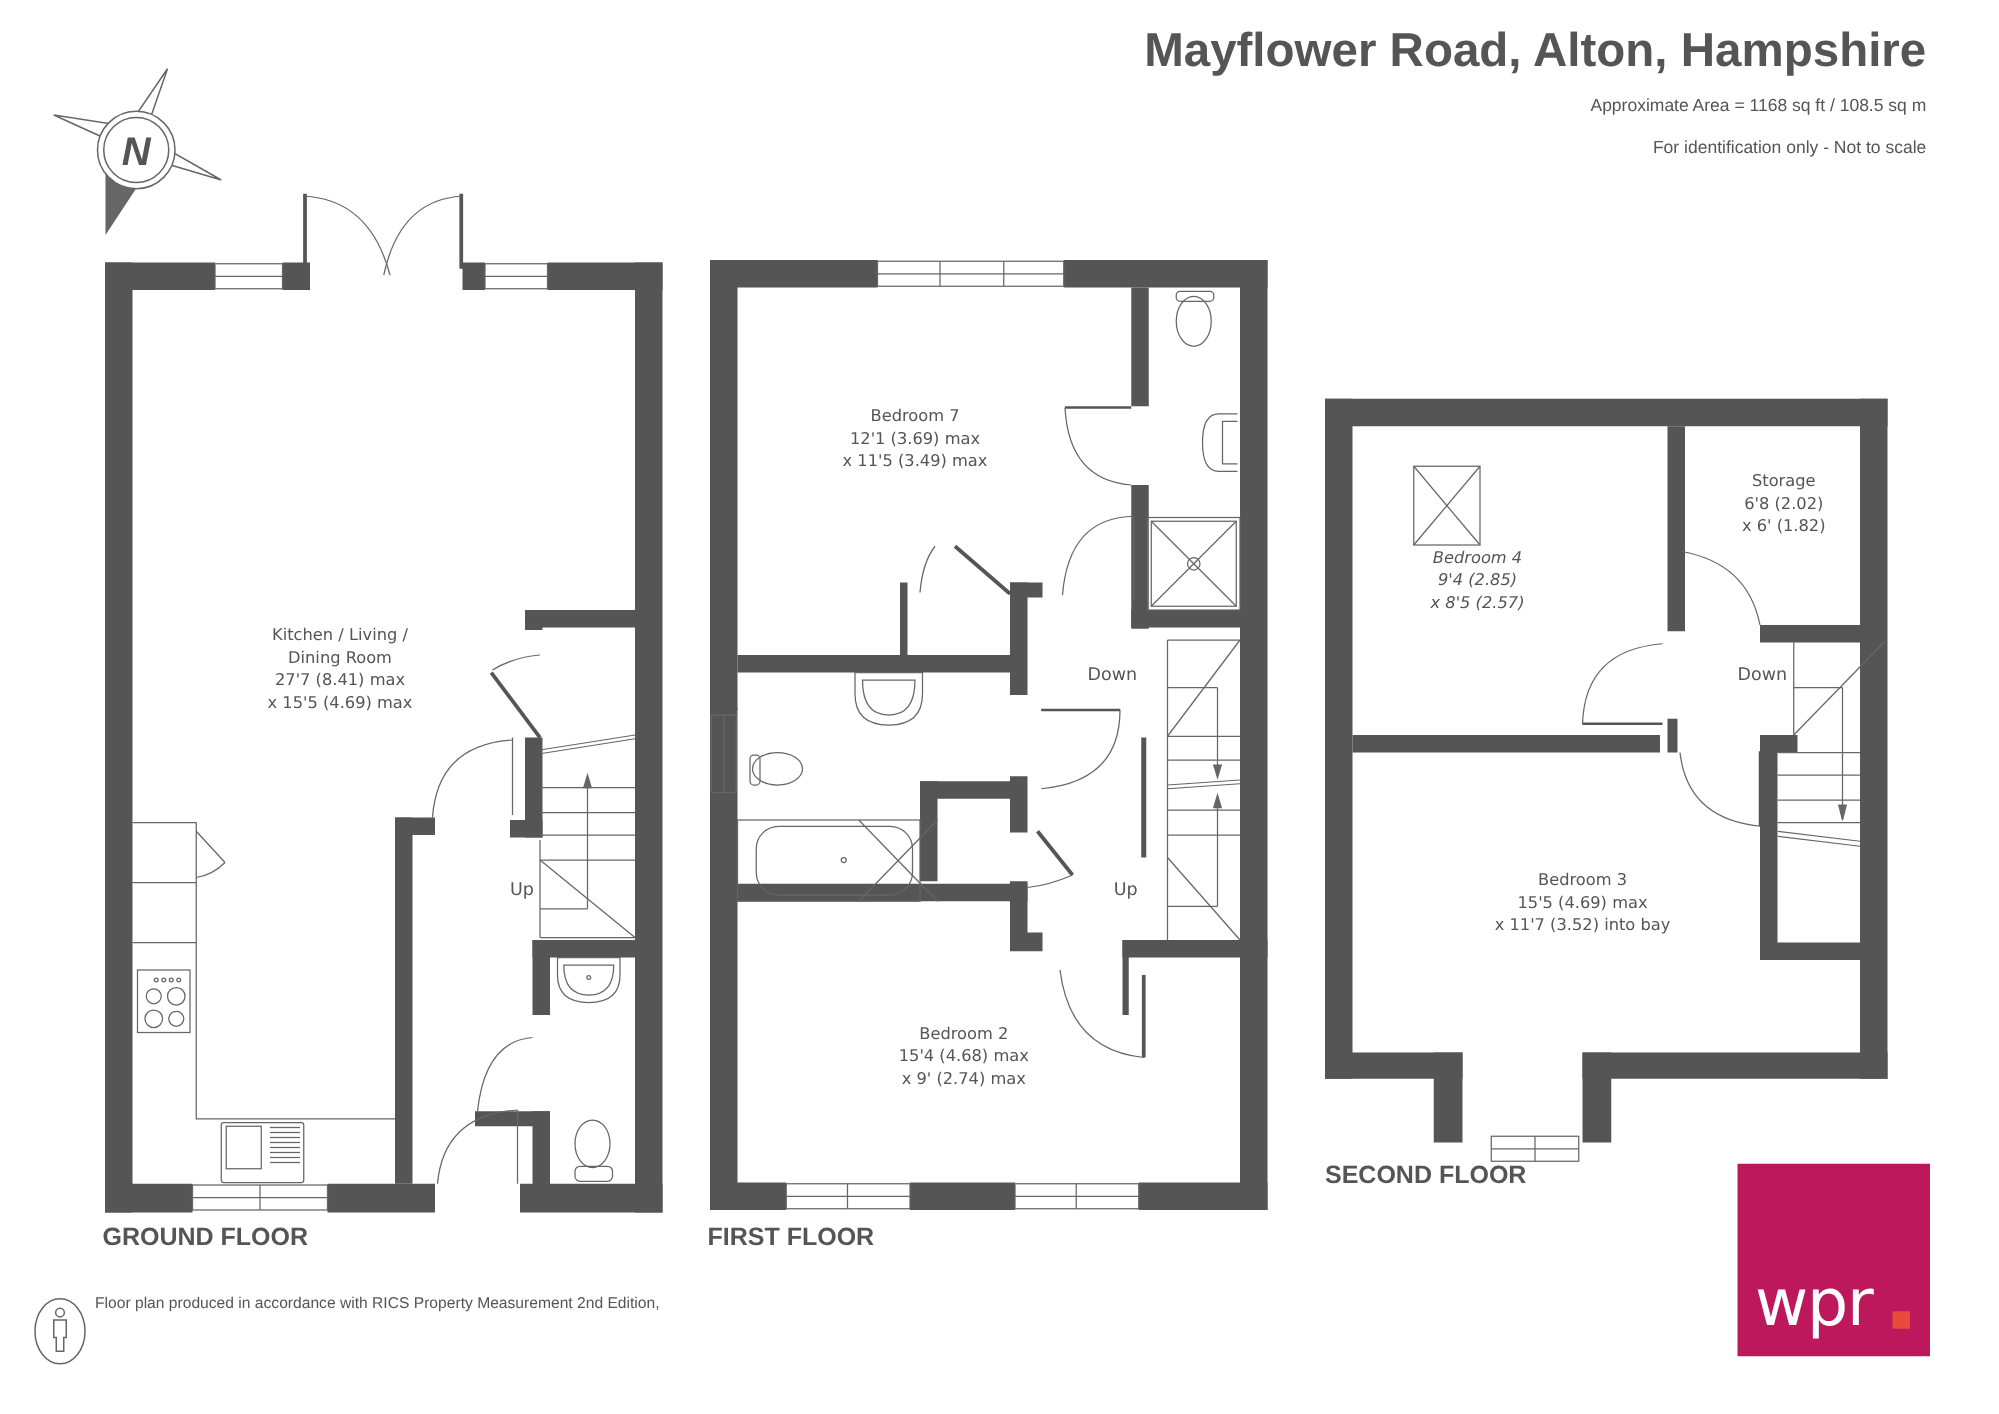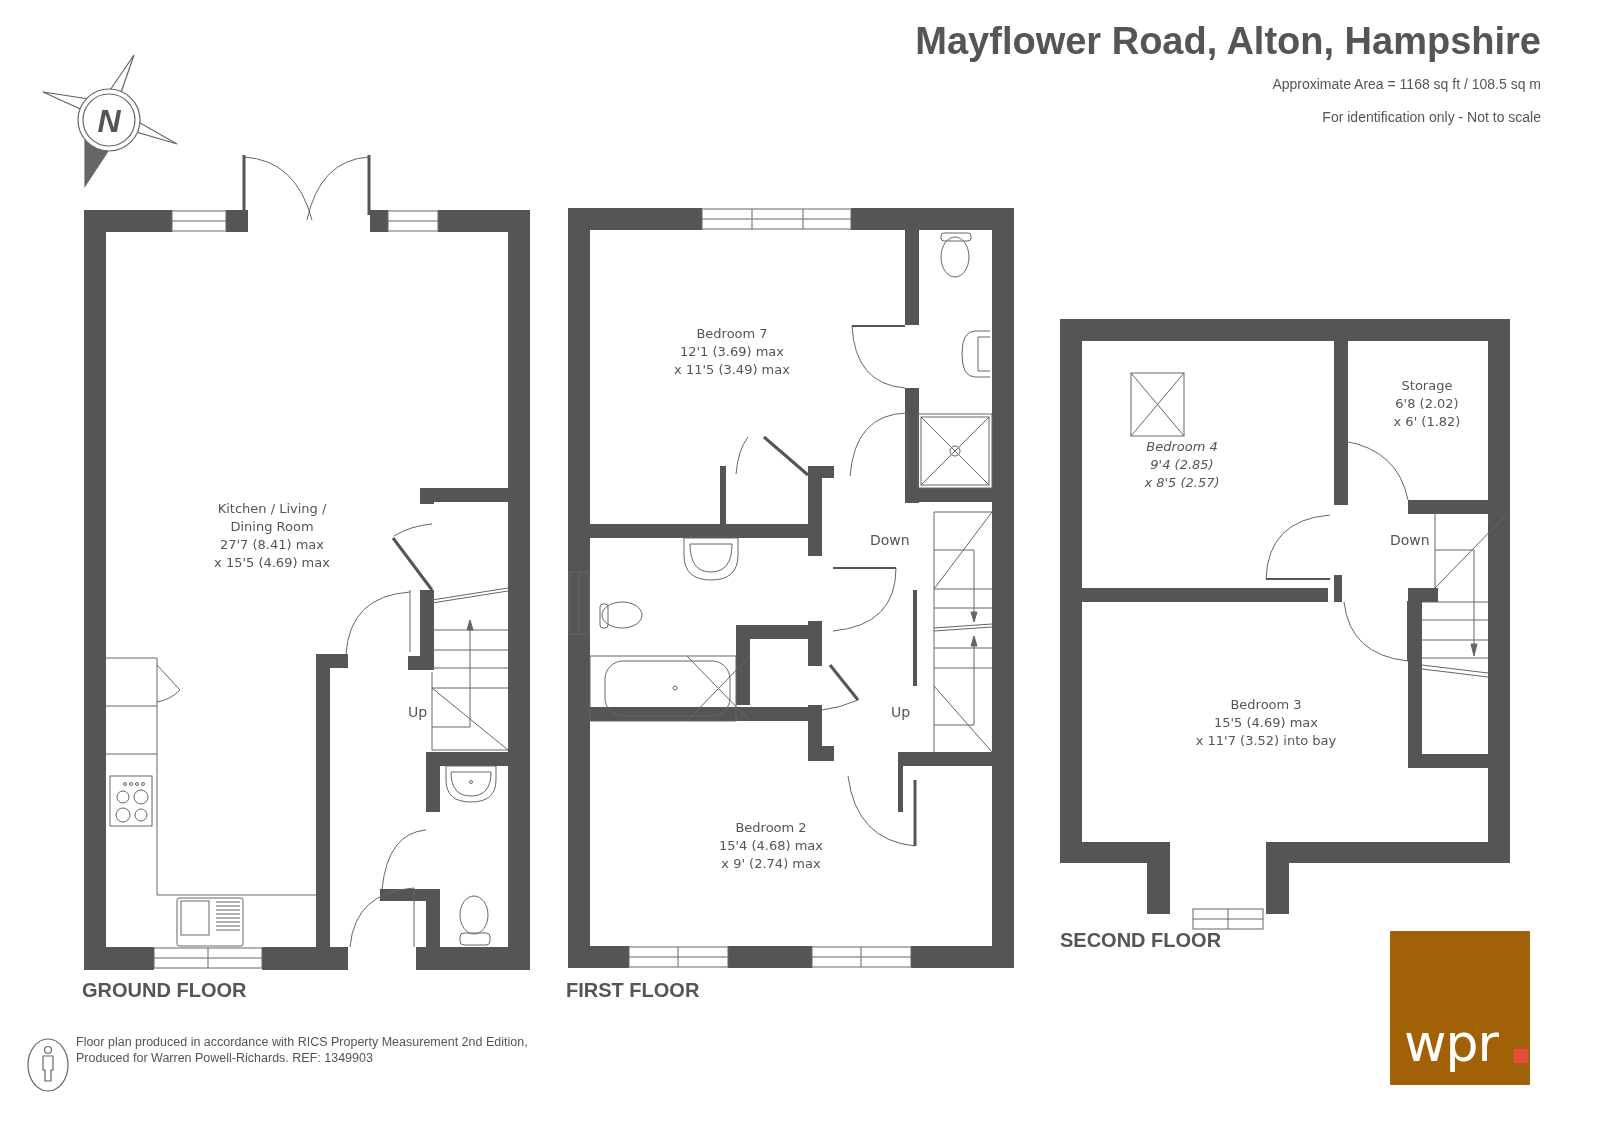--- a/index.html
+++ b/index.html
@@ -6,21 +6,21 @@
   body{width:1599px;height:1131px;position:relative;overflow:hidden;font-family:"DejaVu Sans",sans-serif;color:#555;}
   .abs{position:absolute;}
   .title{right:58px;top:20px;font-family:"Liberation Sans",sans-serif;font-weight:bold;font-size:38px;color:#555;white-space:nowrap;text-align:right;}
   .area{right:58px;top:76px;font-family:"Liberation Sans",sans-serif;font-size:14px;color:#555;white-space:nowrap;}
   .ident{right:58px;top:109px;font-family:"Liberation Sans",sans-serif;font-size:14px;color:#555;white-space:nowrap;}
   .floor-label{font-family:"Liberation Sans",sans-serif;font-weight:bold;font-size:20px;color:#555;white-space:nowrap;}
   .room{font-family:"DejaVu Sans",sans-serif;font-size:13px;color:#555;text-align:center;line-height:18px;white-space:nowrap;transform:translateX(-50%);}
   .stair-label{font-family:"DejaVu Sans",sans-serif;font-size:14px;color:#555;white-space:nowrap;}
   .footer{left:76px;top:1034px;font-family:"Liberation Sans",sans-serif;font-size:12.5px;color:#555;line-height:16px;white-space:nowrap;}
   .footer .copy{margin-left:12px;}
-  .logo{left:1390px;top:931px;width:140px;height:154px;background:#a16207;}
+  .logo{left:1390px;top:931px;width:154px;height:154px;background:#be185d;}
   .logo-text{position:absolute;left:14px;top:82px;font-family:"DejaVu Sans",sans-serif;font-size:52px;color:#fff;letter-spacing:-1px;line-height:60px;}
   .logo-dot{position:absolute;left:124px;top:118px;width:14px;height:14px;background:#ea4a3c;}
   svg{position:absolute;left:0;top:0;}
 </style>
 </head>
 <body>
 
 <div class="abs title">Mayflower Road, Alton, Hampshire</div>
 <div class="abs area">Approximate Area = 1168 sq ft / 108.5 sq m</div>
 <div class="abs ident">For identification only - Not to scale</div>
@@ -338,19 +338,18 @@
 <div class="abs room" style="left:1266px;top:696px;">
   <div>Bedroom 3</div>
   <div>15'5 (4.69) max</div>
   <div>x 11'7 (3.52) into bay</div>
 </div>
 <div class="abs stair-label" style="left:1390px;top:532px;">Down</div>
 <div class="abs floor-label" style="left:1060px;top:929px;">SECOND FLOOR</div>
 
 <div class="abs footer">
   <div>Floor plan produced in accordance with RICS Property Measurement 2nd Edition,</div>
-  <div>Produced for Warren Powell-Richards.   REF: 1349903</div>
 </div>
 
 <div class="abs logo">
   <div class="logo-text">wpr</div>
   <div class="logo-dot"></div>
 </div>
 
 </body></html>

